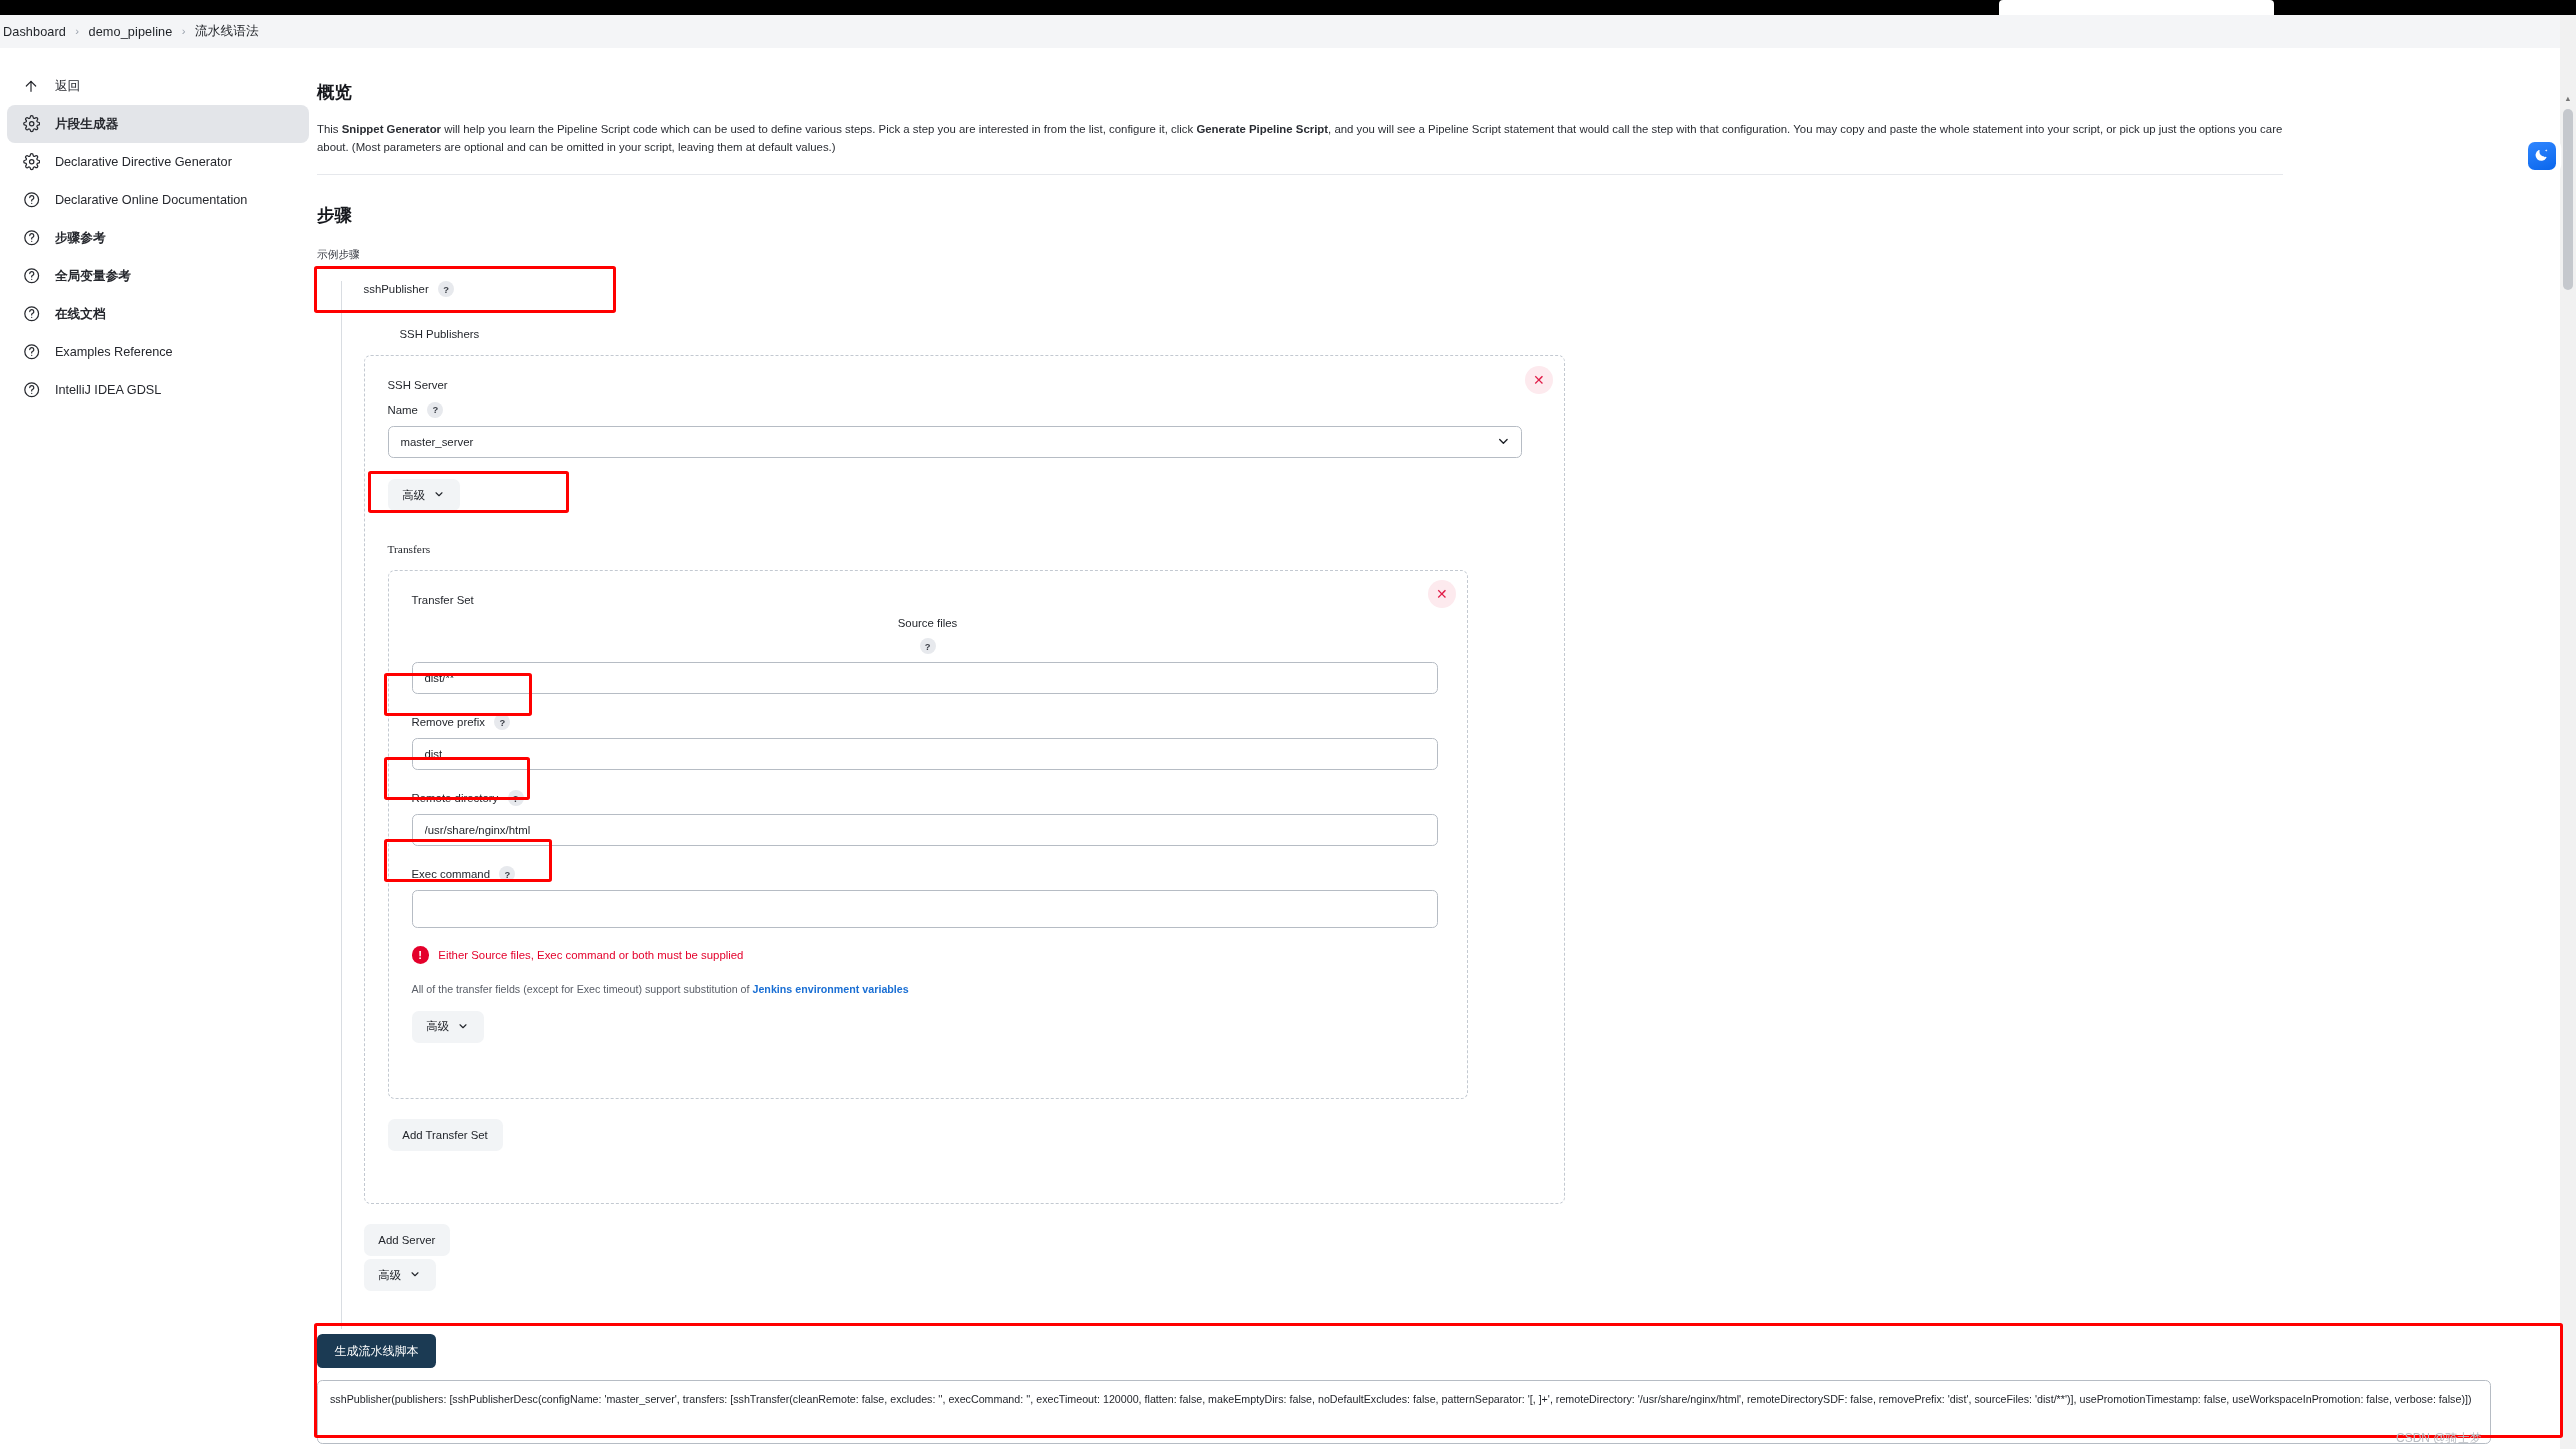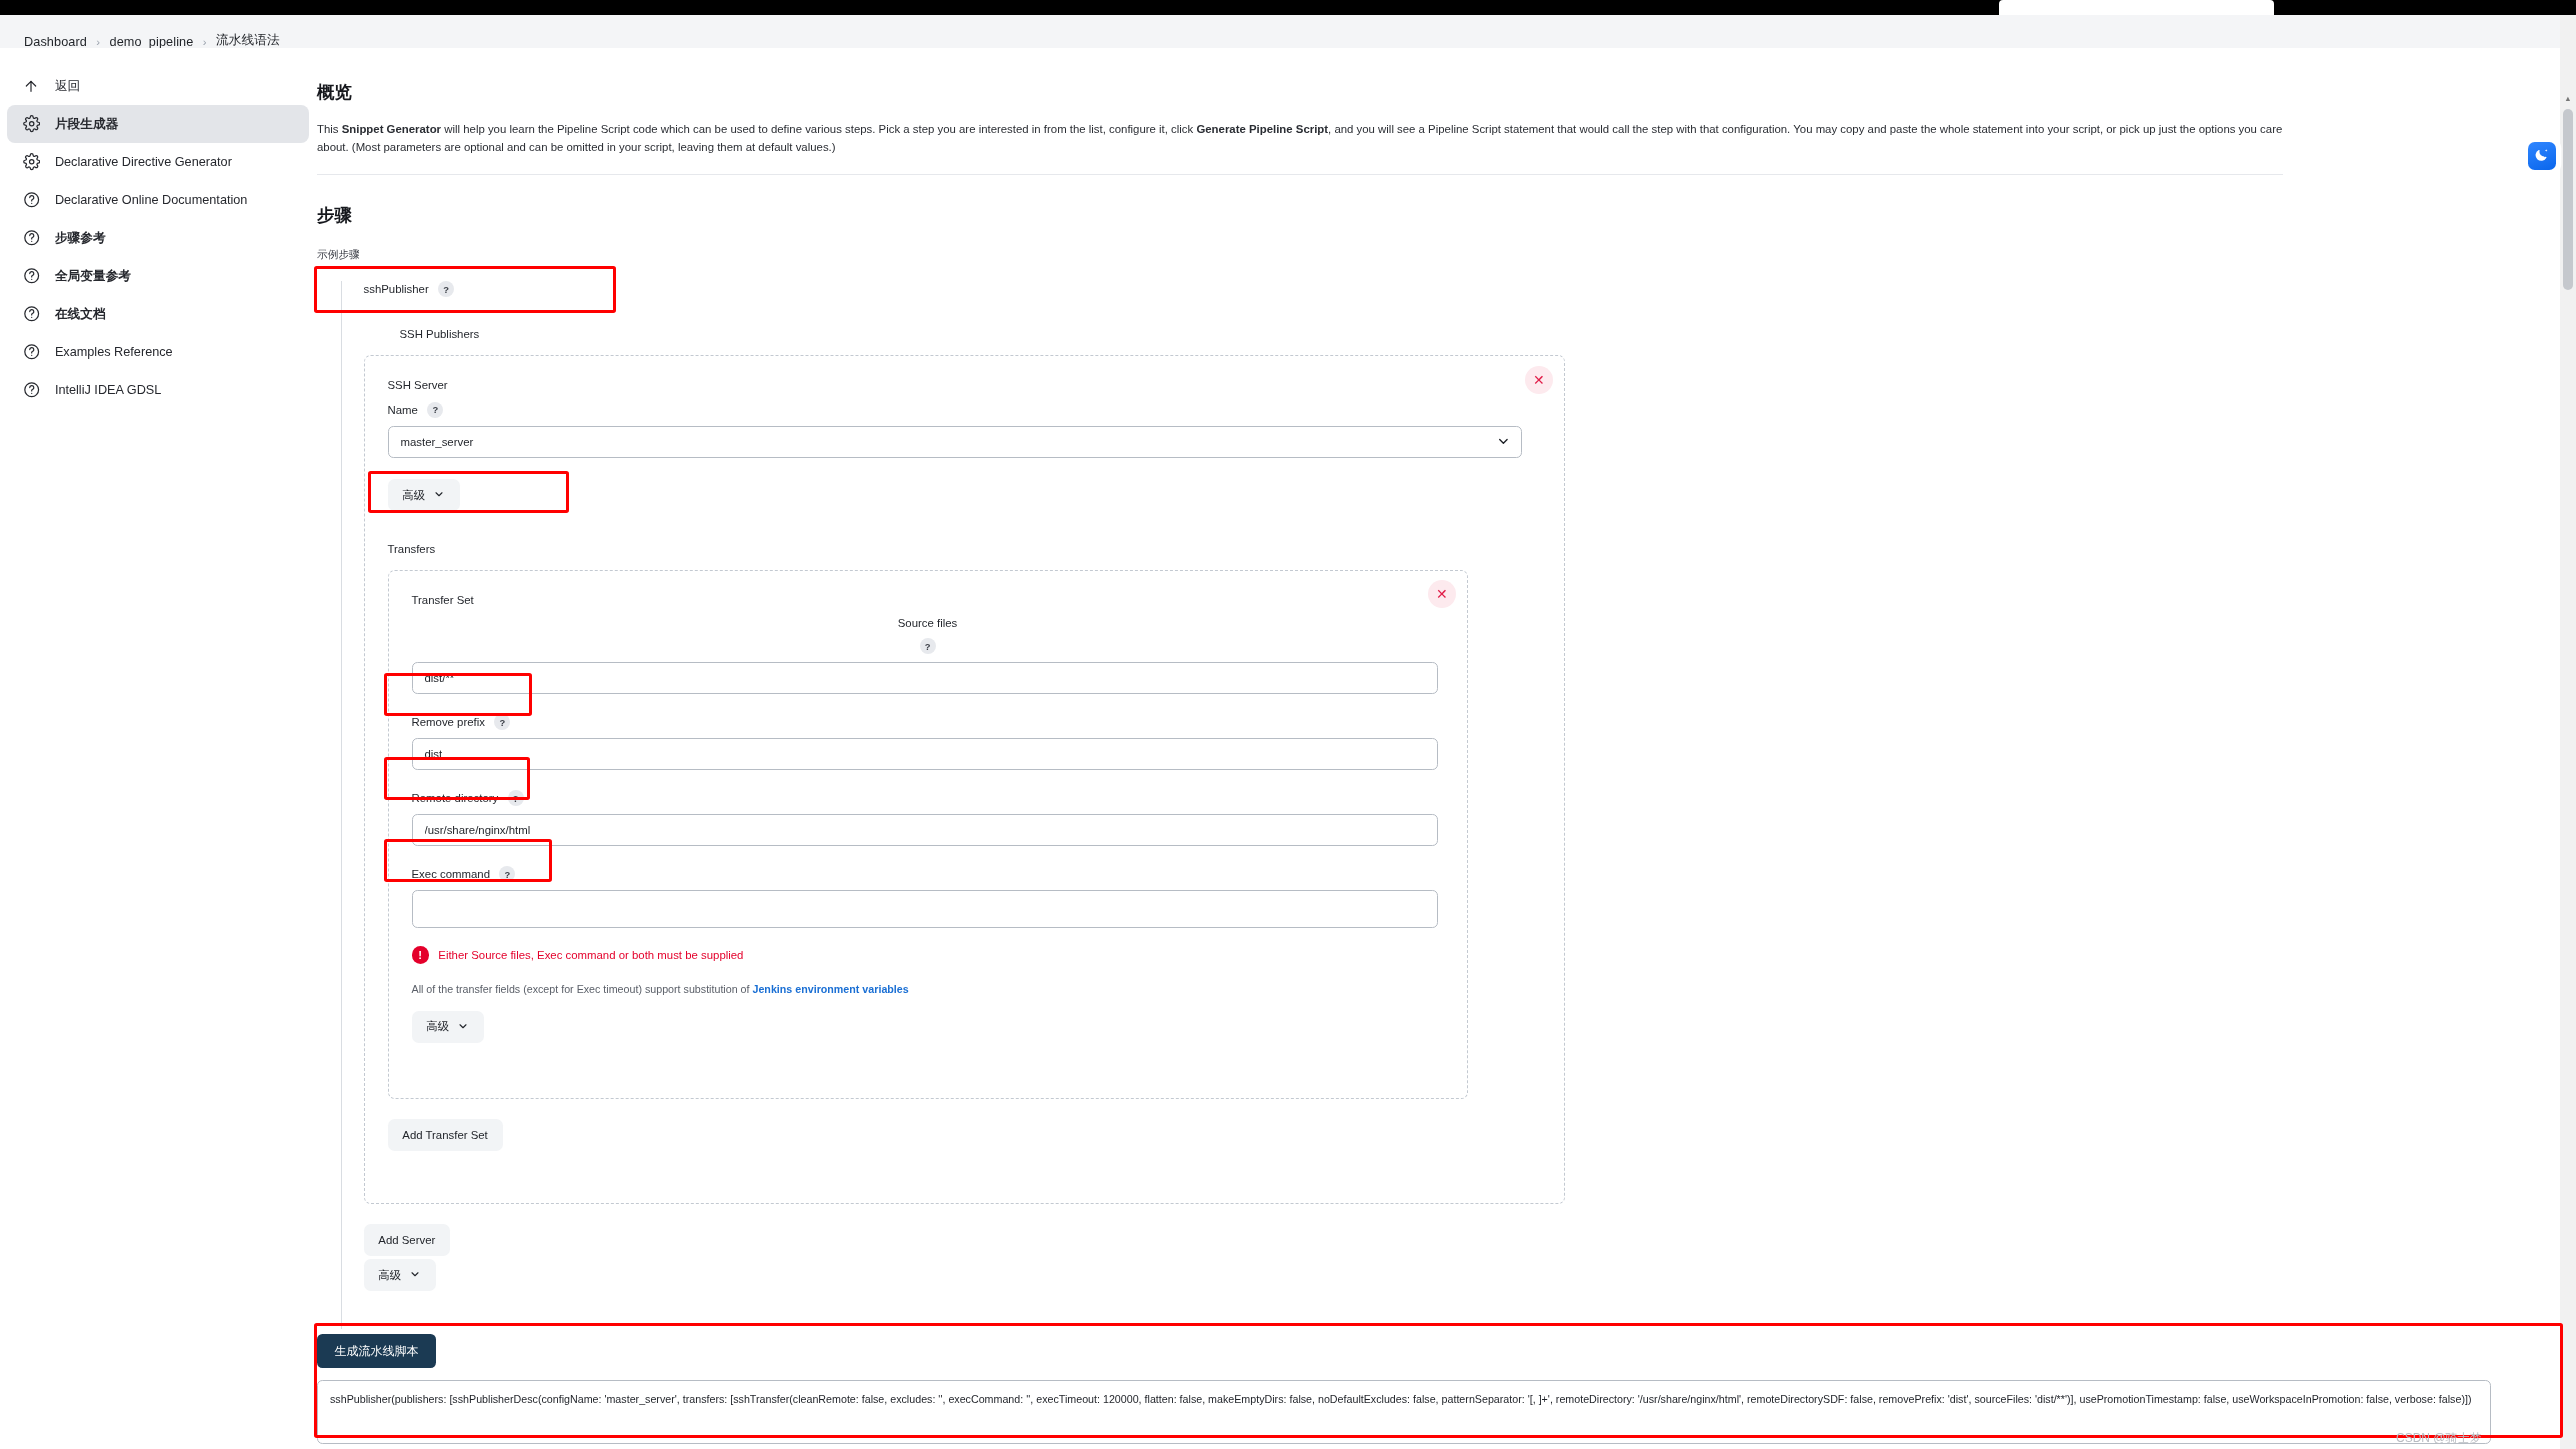--- a/index.html
+++ b/index.html
@@ -18,21 +18,21 @@
   }
   .topbar-tab {
     position: absolute; top: 0; left: 1999px; width: 275px; height: 14.8px;
     background: #ffffff; border-radius: 4px 4px 0 0;
   }
 
   
   .breadcrumb-bar {
     position: absolute; top: 14.8px; left: 0; width: 2576px; height: 34px;
     background: #f4f5f7;
-    display: flex; align-items: flex-end; padding-left: 24px;
+    display: flex; align-items: center; padding-left: 3px;
   }
   .crumb {
     font-size: 12.7px; color: #1f2227; letter-spacing: 0.1px;
   }
   .crumb.link { color: #1f2227; cursor: pointer; }
   .crumb-sep {
     color: #9aa2ad; font-size: 11.4px; margin: 0 9.4px 0 9.4px; line-height: 1;
   }
 
   
@@ -368,21 +368,21 @@
           <button class="btn-grey" style="margin-top:21.5px;">
             <span>高级</span>
             <span>
               <svg width="12" height="12" viewBox="0 0 24 24" fill="none" stroke="#22252b" stroke-width="2.2" stroke-linecap="round" stroke-linejoin="round">
                   <polyline points="6,9.5 12,15.5 18,9.5"></polyline>
                 </svg>
             </span>
           </button>
 
           
-          <div class="section-title" style="margin-top:32px;">Transfers</div>
+          <div class="section-title" style="margin-top:32px;font-family:Liberation Serif, serif;">Transfers</div>
 
           <div class="dashed-box" style="margin-top:14.8px; width:1080px;">
             <button class="del-btn">✕</button>
 
             <div class="section-title">Transfer Set</div>
 
             <div class="inline-label" style="margin-top:11px;flex-direction:column;">
               <span>Source files</span>
               <span class="help-badge">?</span>
             </div>

